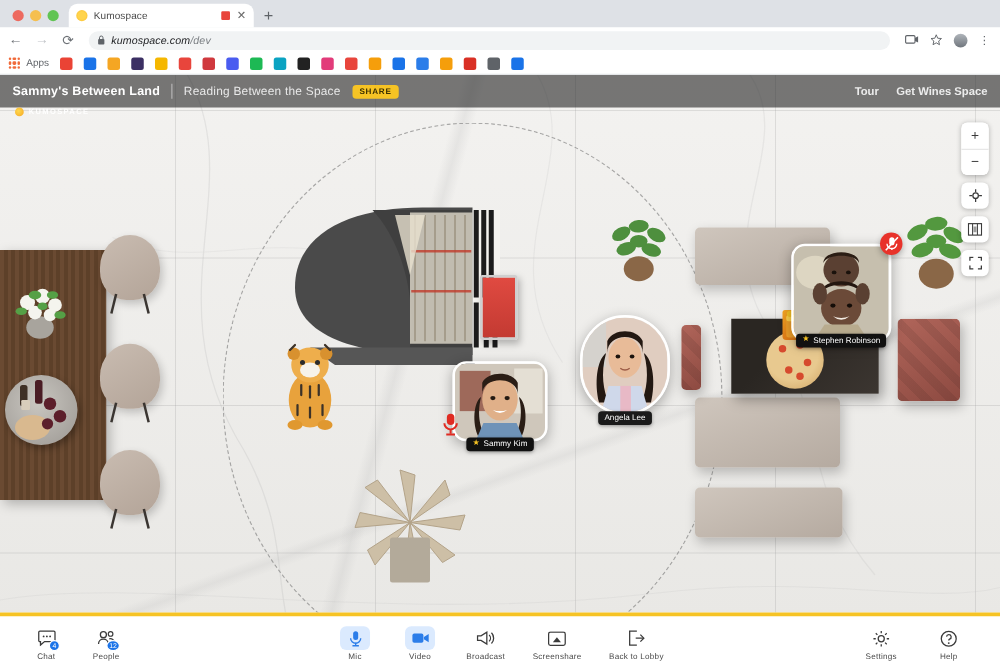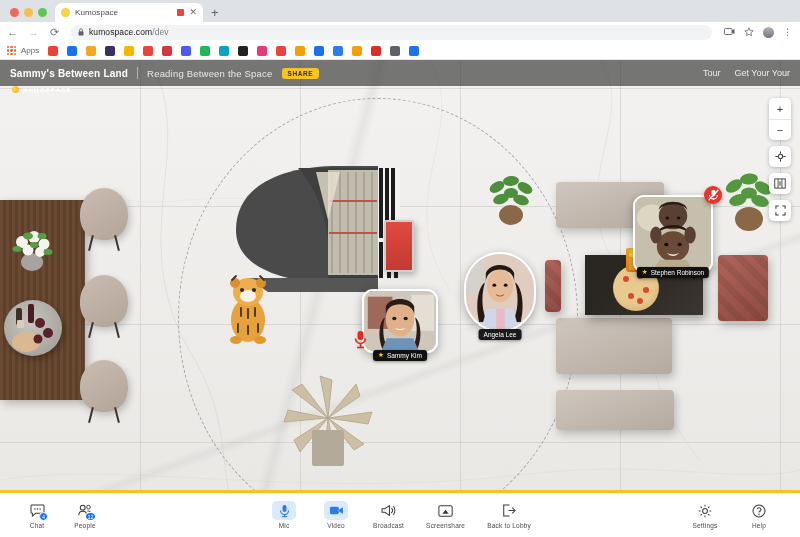--- a/index.html
+++ b/index.html
@@ -41,21 +41,21 @@
 
   .toolbar {
     height: 20px; background:#fff; display:flex; align-items:center;
     padding: 0 6px; gap: 8px;
   }
   .nav-btn { font-size: 11px; color:#6c7075; width:13px; text-align:center; }
   .nav-btn.dim { color:#c2c5c9; }
   .omnibox {
     flex: 1; height: 15px; background:#f1f3f4; border-radius: 8px;
     display:flex; align-items:center; padding: 0 7px; gap: 5px;
-    margin-left: 2px; margin-right: 4px;
+    margin-left: 2px; margin-right: 4px; font-style: italic;
   }
   .lock { font-size: 7px; color:#5f6368; }
   .url { font-size: 8.5px; color:#202124; letter-spacing: .1px; }
   .url .path { color:#7b7f83; }
   .tb-icons { display:flex; align-items:center; gap: 9px; padding-right:2px; }
   .tb-ico { font-size:9px; color:#5f6368; }
   .avatar-sm {
     width:11px; height:11px; border-radius:50%;
     background: linear-gradient(#b0b5bb,#70767d);
   }
@@ -108,21 +108,21 @@
     background: rgba(40,40,40,.62);
     display:flex; align-items:center; padding: 0 10px; gap: 9px; z-index: 30;
   }
   .space-title { font-size:10px; font-weight:bold; color:#fff; letter-spacing:.2px; }
   .vdiv { width:1px; height:12px; background:rgba(255,255,255,.45); }
   .room-title { font-size:9.5px; color:#e9e9e9; letter-spacing:.2px; }
   .share-btn {
     background:#f6c324; color:#3a2f00; font-size:6.5px; font-weight:bold;
     padding:2px 6px; border-radius:3px; letter-spacing:.6px;
   }
-  .appbar-right { margin-left:auto; display:flex; align-items:flex-start; gap:14px; }
+  .appbar-right { margin-left:auto; display:flex; align-items:flex-start; gap:14px;font-weight:bold; }
   .appbar-link { font-size:9px; color:#ececec; }
 
   .brand {
     position:absolute; left:12px; top:26px; display:flex; align-items:center; gap:4px; z-index:30;
   }
   .brand-dot { width:7px; height:7px; border-radius:50%;
     background: radial-gradient(circle at 40% 40%, #ffd84d, #f5a623); }
   .brand-text { font-size:6px; font-weight:bold; color:#fff; letter-spacing:1.1px; opacity:.95; }
 
   
@@ -518,21 +518,21 @@
       <circle cx="12" cy="2.5" r="2" fill="#e98b1f"></circle>
     </svg>
 
     <div class="appbar">
       <span class="space-title">Sammy's Between Land</span>
       <span class="vdiv"></span>
       <span class="room-title">Reading Between the Space</span>
       <span class="share-btn">SHARE</span>
       <span class="appbar-right">
         <span class="appbar-link">Tour</span>
-        <span class="appbar-link">Get Your Your</span>
+        <span class="appbar-link">Get Wines Space</span>
       </span>
     </div>
 
     <div class="brand">
       <span class="brand-dot"></span>
       <span class="brand-text">KUMOSPACE</span>
     </div>
 
     <div class="tile" style="left:362px; top:229px;">
       <div class="tile-frame" style="width:76px; height:64px;">

